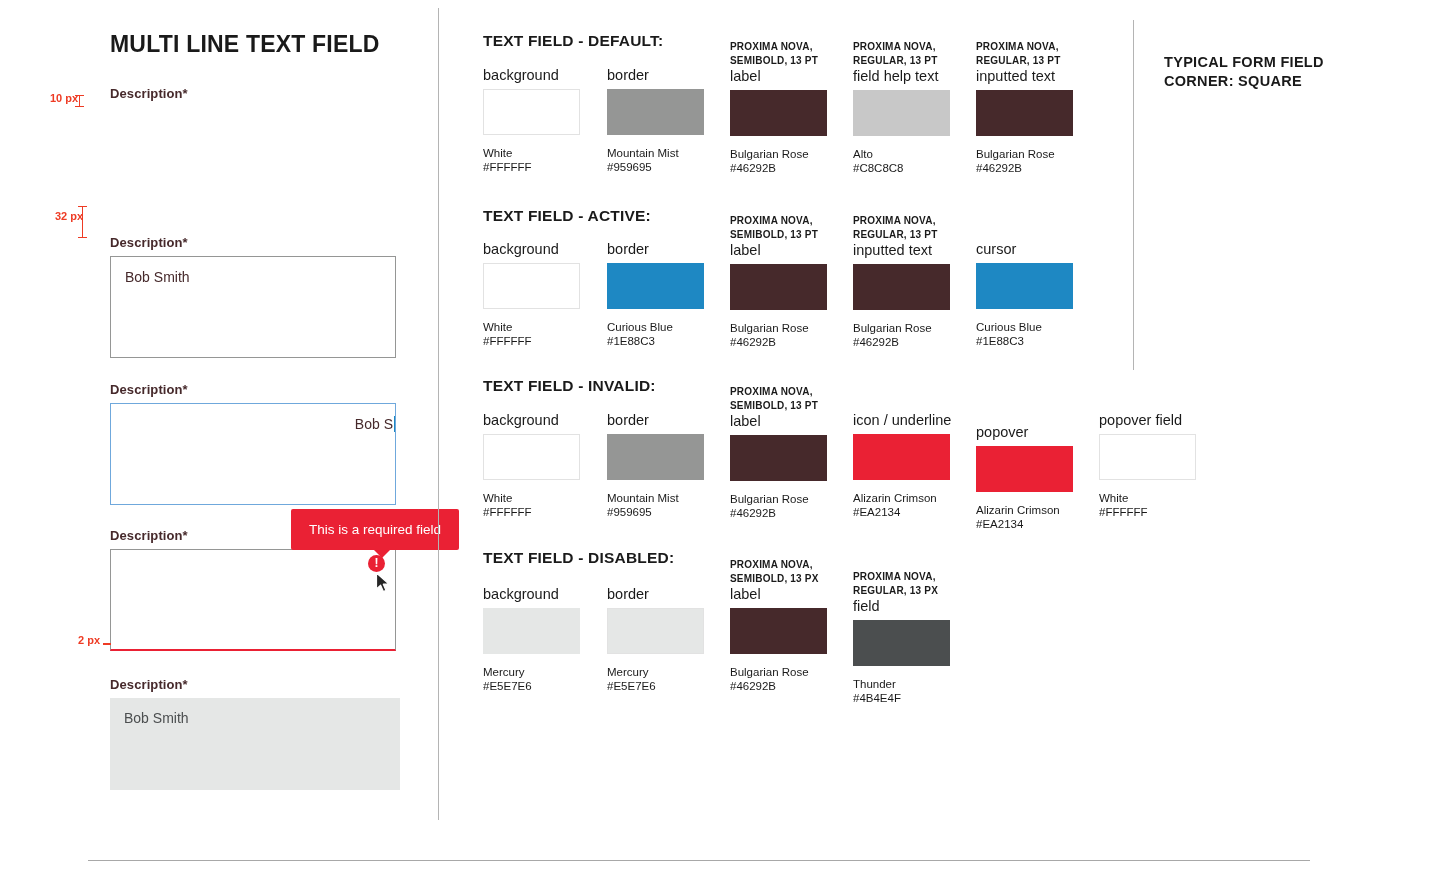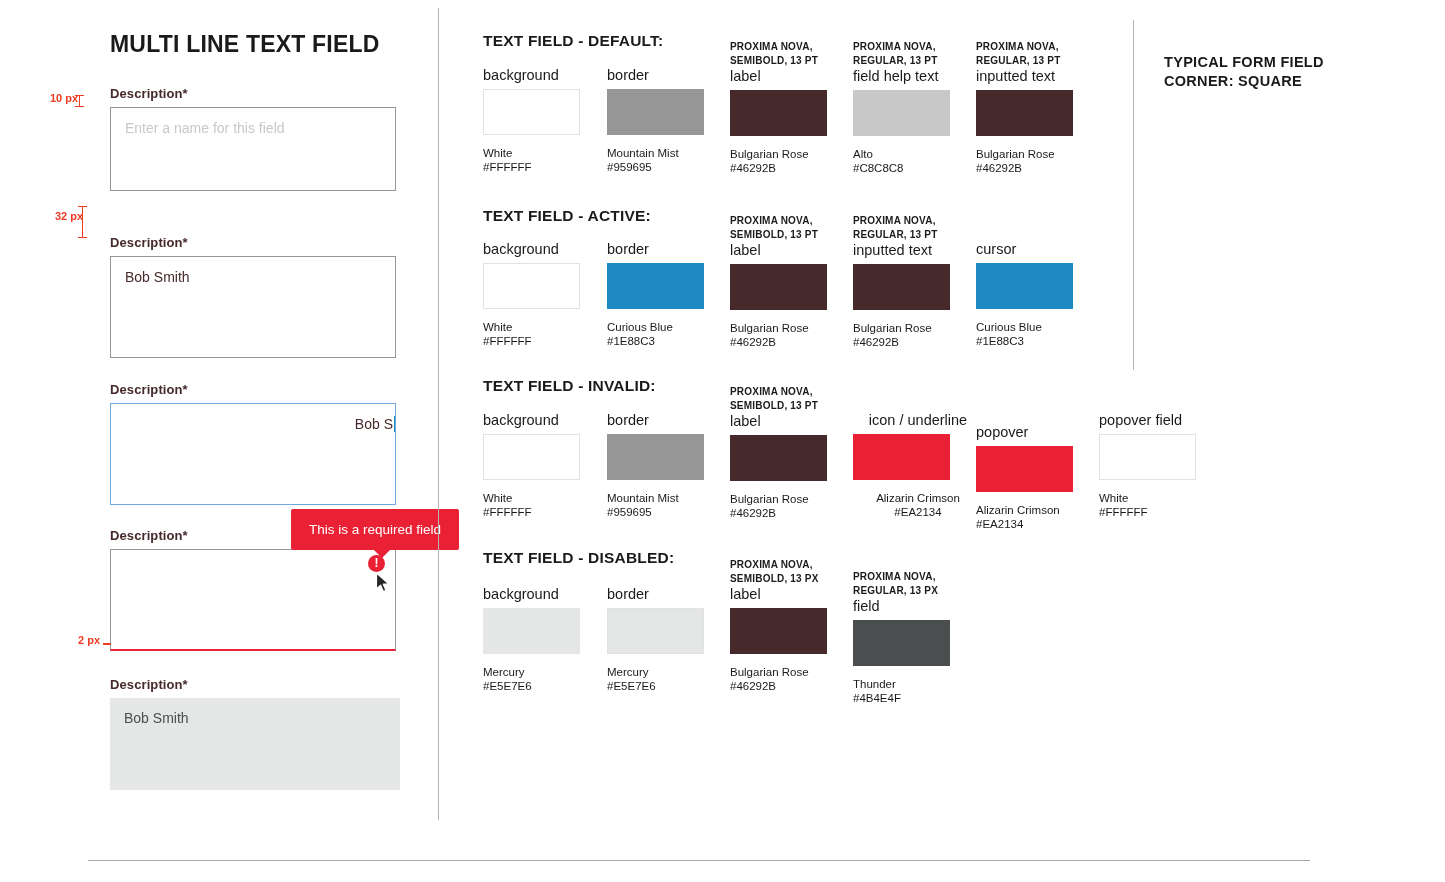--- a/index.html
+++ b/index.html
@@ -151,23 +151,20 @@
     white-space: pre-line;
   }
 </style>
 </head>
 <body>
 
 <div class="page-title">MULTI LINE TEXT FIELD</div>
 
 <div class="field-block" style="top:86px;">
   <div class="field-label">Description*</div>
-  <div class="ta default">
-    <span class="placeholder">Enter a name for this field</span>
-  </div>
 </div>
 
 <div class="field-block" style="top:235px;">
   <div class="field-label">Description*</div>
   <div class="ta filled">
     <span class="value">Bob Smith</span>
   </div>
 </div>
 
 <div class="field-block" style="top:382px;">
@@ -338,21 +335,21 @@
 <div class="swatch-col" style="left:730px; top:385px;">
   <div class="sw-font">PROXIMA NOVA,
 SEMIBOLD, 13 PT</div>
   <div class="sw-name">label</div>
   <div class="sw-box" style="background:#46292B"></div>
   <div class="sw-meta">
       <div>Bulgarian Rose</div>
       <div>#46292B</div>
     </div>
 </div>
-<div class="swatch-col" style="left:853px; top:411px; width:130px;text-align:center;">
+<div class="swatch-col" style="left:853px; top:411px; width:130px;">
   <div class="sw-font"></div>
   <div class="sw-name">icon / underline</div>
   <div class="sw-box" style="background:#EA2134"></div>
   <div class="sw-meta">
       <div>Alizarin Crimson</div>
       <div>#EA2134</div>
     </div>
 </div>
 <div class="swatch-col" style="left:976px; top:411px;margin-top:12px;">
   <div class="sw-font"></div>

